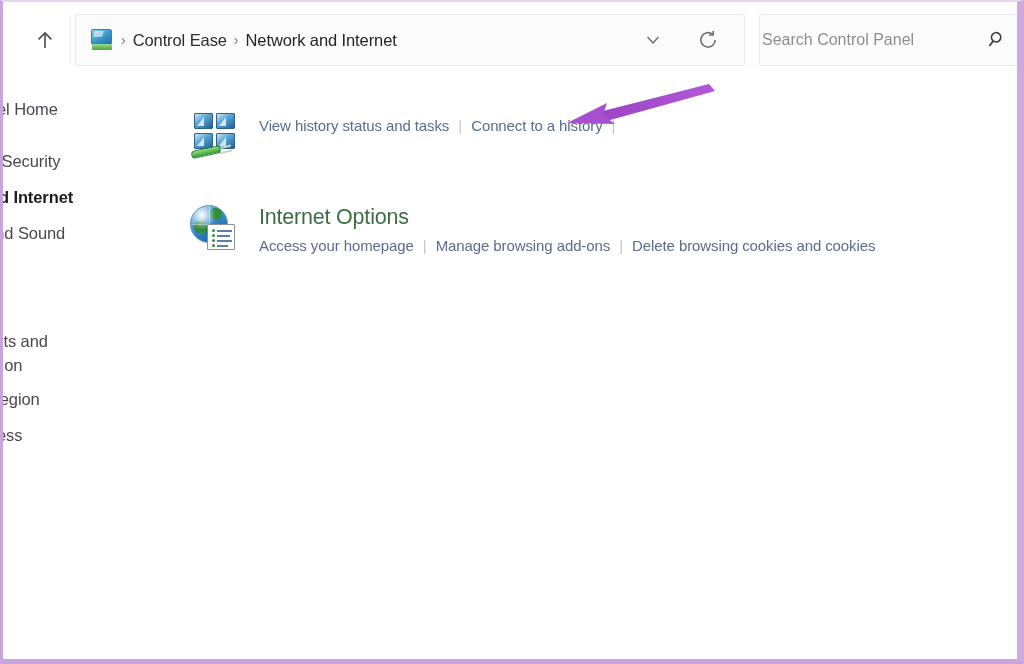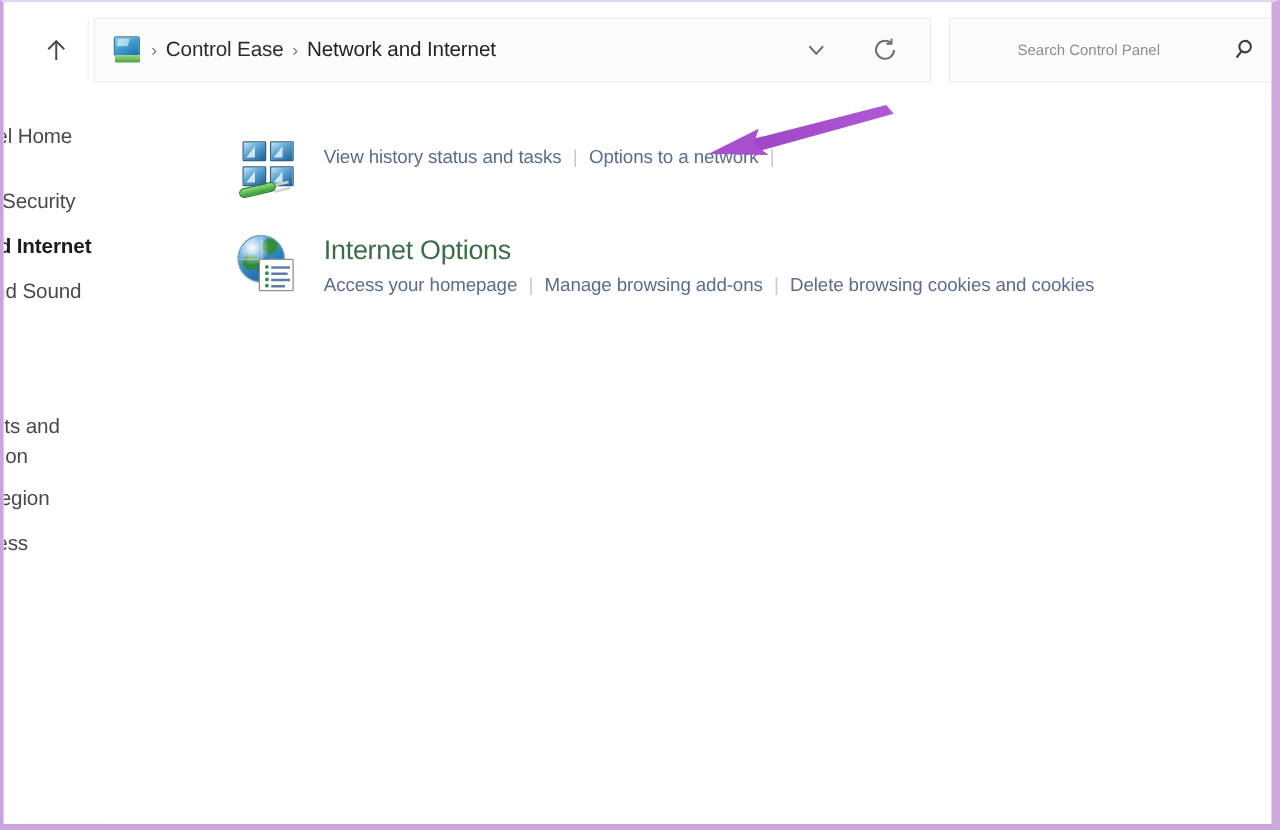--- a/index.html
+++ b/index.html
@@ -137,25 +137,24 @@
     border: 1px solid #eceaf0;
     border-radius: 2px;
     display: flex;
     align-items: center;
   }
   #search-input {
     border: 0;
     outline: 0;
     background: transparent;
     font-family: "Liberation Sans", sans-serif;
-    font-size: 12px;
+    font-size: 16px;
     color: #2b2b31;
-    margin-left: 16px;
+    margin-left: 2px;
     width: 190px;
-    text-align: center;
   }
   #search-input::placeholder { color: #8e8c94; }
   #search-icon {
     position: absolute;
     right: 18px; top: 50%;
     transform: translateY(-50%);
     width: 22px; height: 22px;
   }
 
   
@@ -413,24 +412,24 @@
     <div class="category" style="top: 28px; width: 100%;">
           <div class="cat-icon nsc" style="top: 0px;">
             <span class="mon m1"></span>
             <span class="mon m2"></span>
             <span class="mon m3"></span>
             <span class="mon m4"></span>
             <span class="prong"></span>
             <span class="cable"></span>
           </div>
           <div class="cat-body" style="top: 0px;">
-            <div class="cat-links"><span class="cat-link">View history status and tasks</span><span class="lnk-sep">|</span><span class="cat-link">Options to a network</span><span class="lnk-sep">|</span></div>
+            <div class="cat-links"><span class="cat-link">View history status and tasks</span><span class="lnk-sep">|</span><span class="cat-link">Connect to a history</span><span class="lnk-sep">|</span></div>
           </div>
         </div>
-        <div class="category" style="top: 105px; width: 100%;">
+        <div class="category" style="top: 122px; width: 100%;">
           <div class="cat-icon ieo" style="top: 0px;">
             <span class="globe"></span>
             <span class="mer"></span>
             <span class="doc">
               <b class="d1"></b>
               <b class="d2"></b>
               <b class="d3"></b>
               <b class="d4"></b>
               <i class="r1"></i>
               <i class="r2"></i>

